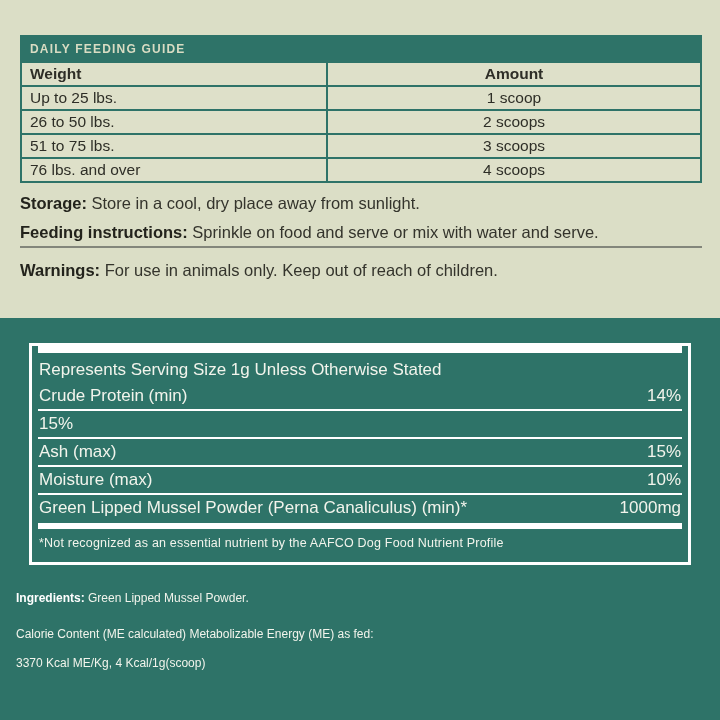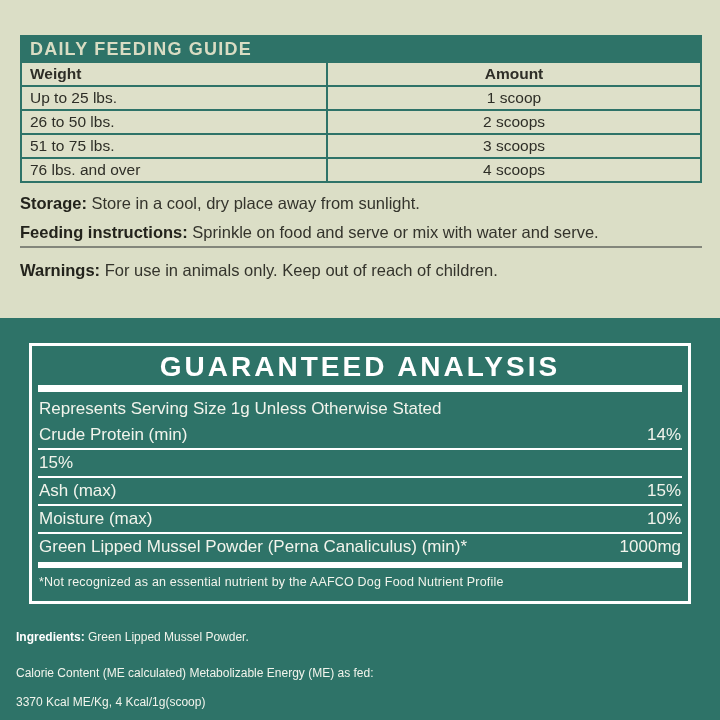--- a/index.html
+++ b/index.html
@@ -41,21 +41,21 @@
     height: 20px;
     font-size: 15.5px;
     color: #2e2e27;
     background: #dee0c9;
   }
   tr.fg-bar td {
     background: #2e7368;
     color: #d9dcc3;
     font-weight: 700;
     letter-spacing: 1.2px;
-    font-size: 18px;
+    font-size: 12px;
     height: 22px;
   }
   tr.fg-head td { font-weight: 700; }
   td.col-weight { width: 45%; }
   td.col-amount { width: 55%; text-align: center; }
 
   p.note { margin: 10px 0 0; font-size: 16.5px; line-height: 19px; }
   p.note strong { color: #23231c; }
   p.storage-note { margin-top: 11px; }
   .divider {
@@ -151,21 +151,20 @@
 
     <p class="note"><strong>Feeding instructions:</strong> <span>Sprinkle on food and serve or mix with water and serve.</span></p>
 
     <div class="divider"></div>
 
     <p class="note warnings-note"><strong>Warnings:</strong> <span>For use in animals only. Keep out of reach of children.</span></p>
   </div>
 
   <div class="bottom">
     <div class="ga-box">
-      <h1 class="ga-title">GUARANTEED ANALYSIS</h1>
       <div class="thick-bar"></div>
       <div class="serving-note">Represents Serving Size 1g Unless Otherwise Stated</div>
 
       <div class="ga-row">
         <span>Crude Protein (min)</span>
         <span>14%</span>
       </div>
       <div class="hline"></div>
       <div class="ga-row">
         <span>15%</span>

